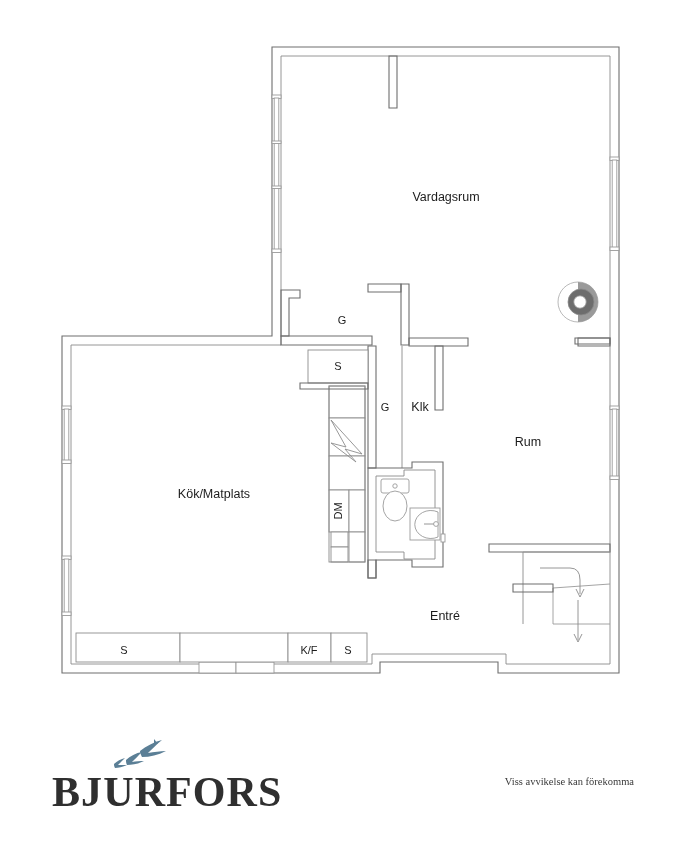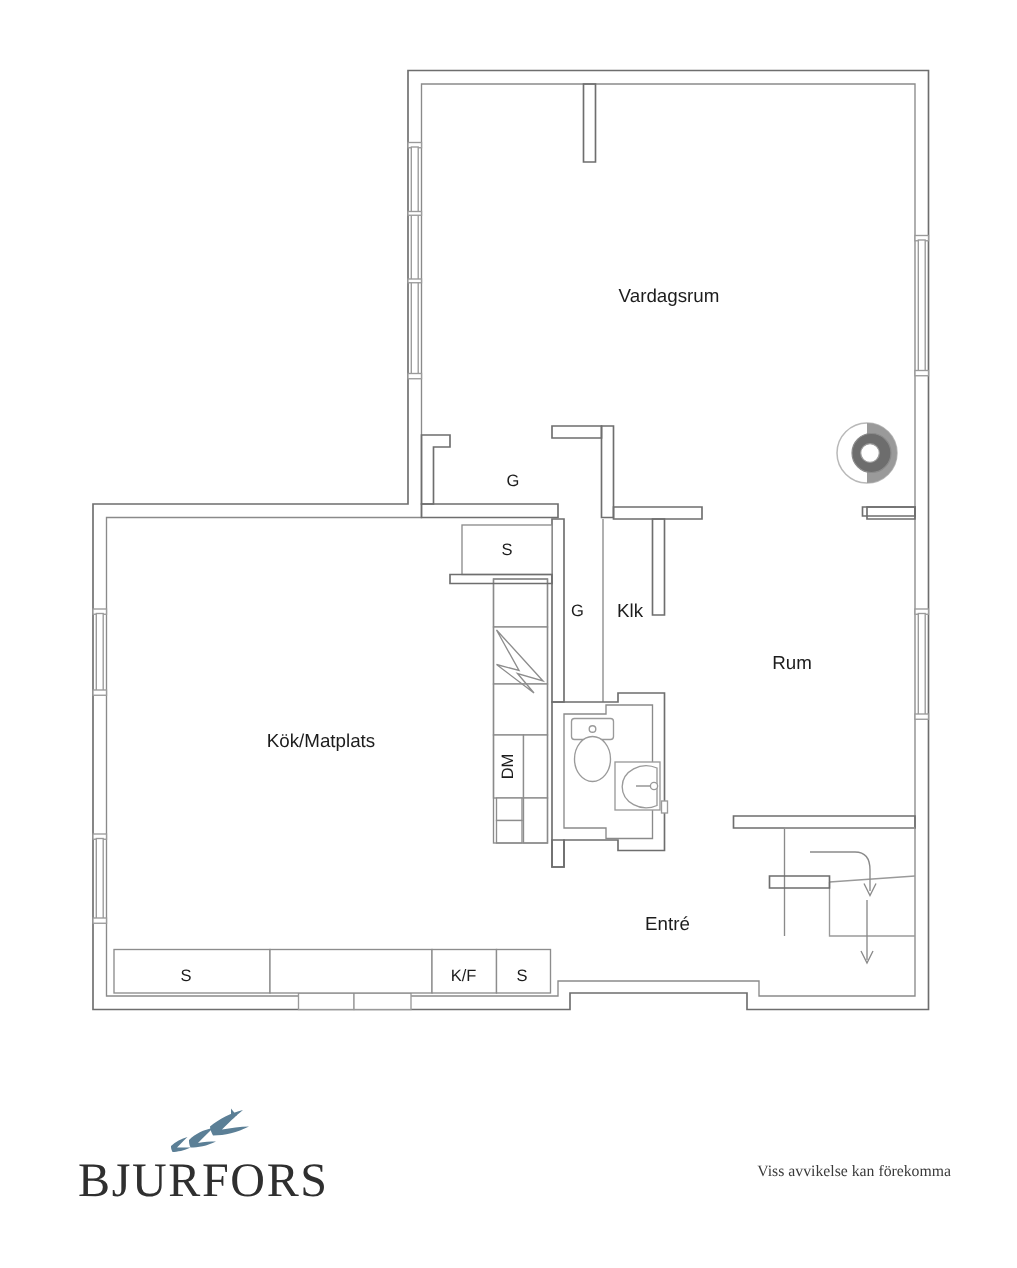--- a/index.html
+++ b/index.html
@@ -103,25 +103,25 @@
     left: 52px;
     top: 12px;
     width: 220px;
     height: 70px;
   }
   #logo-wordmark {
     position: absolute;
     left: 0px;
     top: 30px;
     font-family: "Liberation Serif", serif;
-    font-size: 32px;
+    font-size: 42px;
     letter-spacing: 1.1px;
     color: #2f2f2f;
     white-space: nowrap;
-    font-weight: 400;
+    font-weight: 700;
   }
   #logo-birds {
     position: absolute;
     left: 58px;
     top: 0px;
     width: 64px;
     height: 34px;
   }
   #disclaimer {
     position: absolute;

